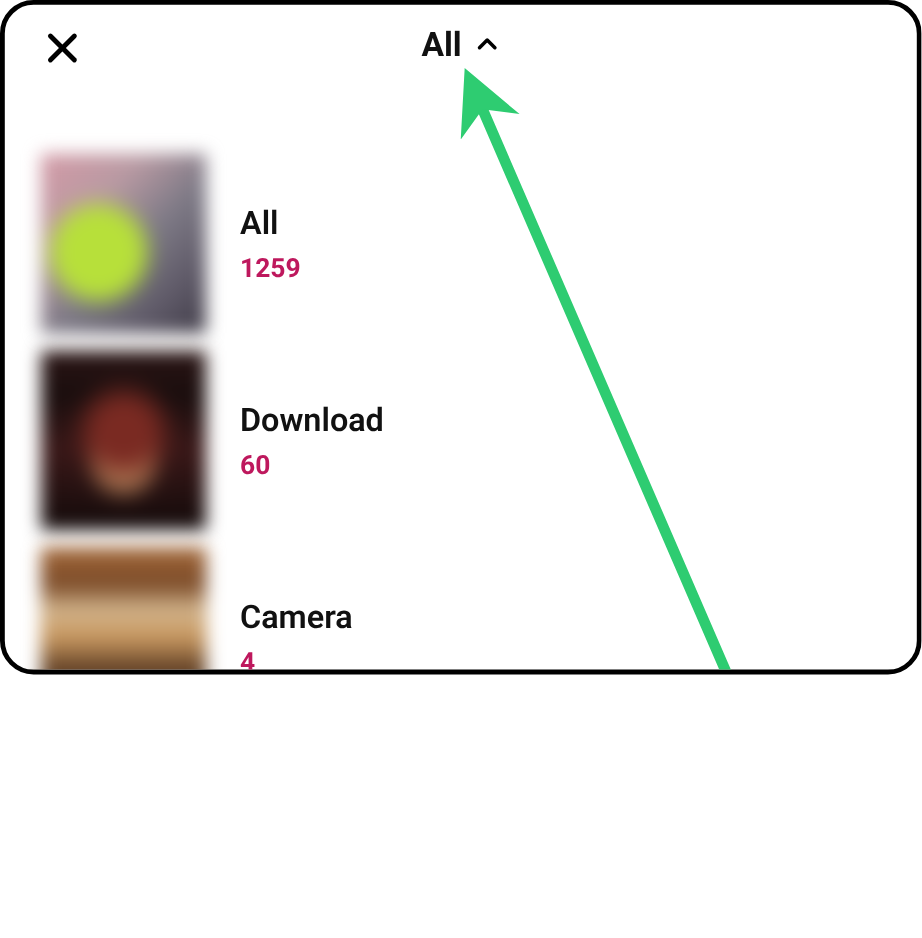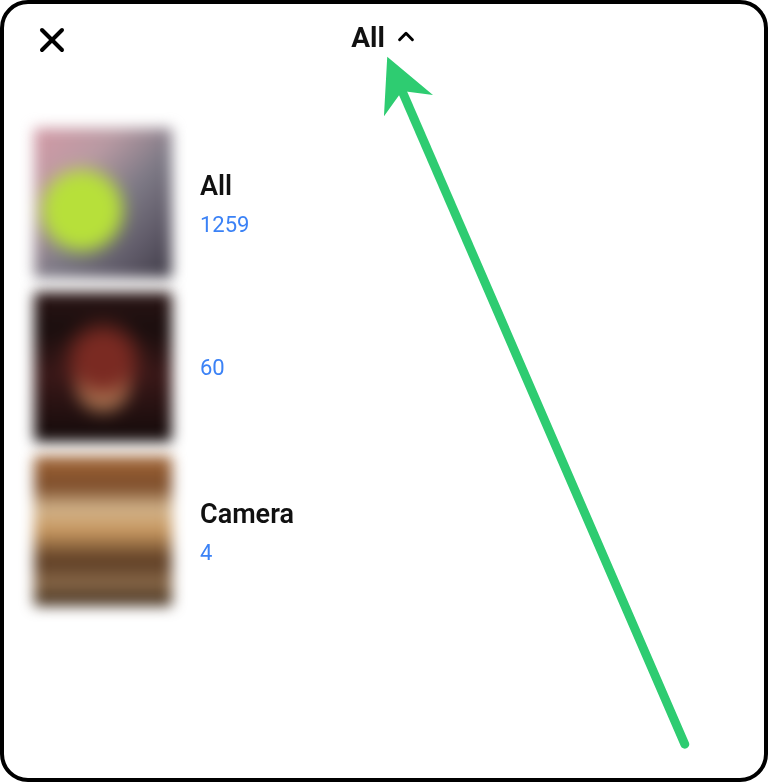--- a/index.html
+++ b/index.html
@@ -1,19 +1,19 @@
 <!DOCTYPE html>
 <html><head>
 <meta charset="utf-8">
 <style>
   * { box-sizing: border-box; margin: 0; padding: 0; }
   html, body { width: 768px; height: 782px; font-family: -apple-system, BlinkMacSystemFont, "Segoe UI", Roboto, sans-serif; background: #fff; }
   .frame {
     width: 768px;
-    height: 782px;
+    height: 562px;
     border: 4px solid #000;
     border-radius: 28px;
     position: relative;
     overflow: hidden;
     background: #fff;
   }
   .header {
     display: flex;
     align-items: center;
     justify-content: center;
@@ -72,21 +72,21 @@
       radial-gradient(circle at 50% 45%, #7a2a22 0%, #7a2a22 20%, rgba(122,42,34,0) 42%),
       radial-gradient(circle at 50% 62%, #b07a55 0%, #b07a55 14%, rgba(176,122,85,0) 30%),
       linear-gradient(180deg, #2a1414 0%, #1a0e0e 25%, #3a1818 55%, #120a0a 100%);
   }
   .thumb.t4 {
     background:
       linear-gradient(180deg, #a66a3a 0%, #7a4a28 20%, #d2b48c 35%, #c89860 50%, #5a3a22 70%, #8a6a4a 85%, #3a2818 100%);
   }
   .row-text { display: flex; flex-direction: column; gap: 10px; }
   .row-title { font-size: 27px; font-weight: 600; color: #111; }
-  .row-count { font-size: 22px; color: #3b82f6; }
+  .row-count { font-size: 22px; color: #be185d; font-weight: bold; }
 
   
   .arrow-overlay {
     position: absolute;
     inset: 0;
     pointer-events: none;
   }
 </style>
 </head>
 <body>
@@ -119,20 +119,21 @@
       <div class="row-text">
         <div class="row-title">All</div>
         <div class="row-count">1259</div>
       </div>
     </div>
 
 
     <div class="row">
       <div class="thumb t3"></div>
       <div class="row-text">
+        <div class="row-title">Download</div>
         <div class="row-count">60</div>
       </div>
     </div>
 
     <div class="row">
       <div class="thumb t4"></div>
       <div class="row-text">
         <div class="row-title">Camera</div>
         <div class="row-count">4</div>
       </div>

